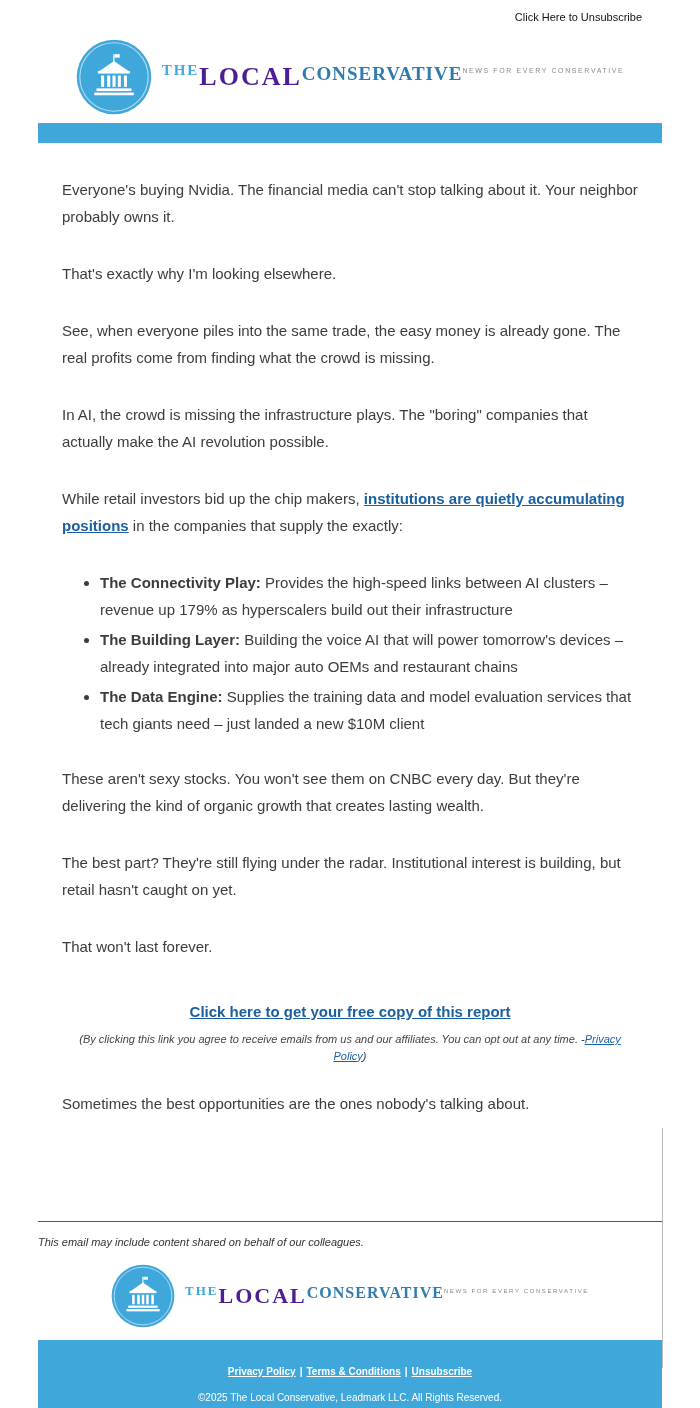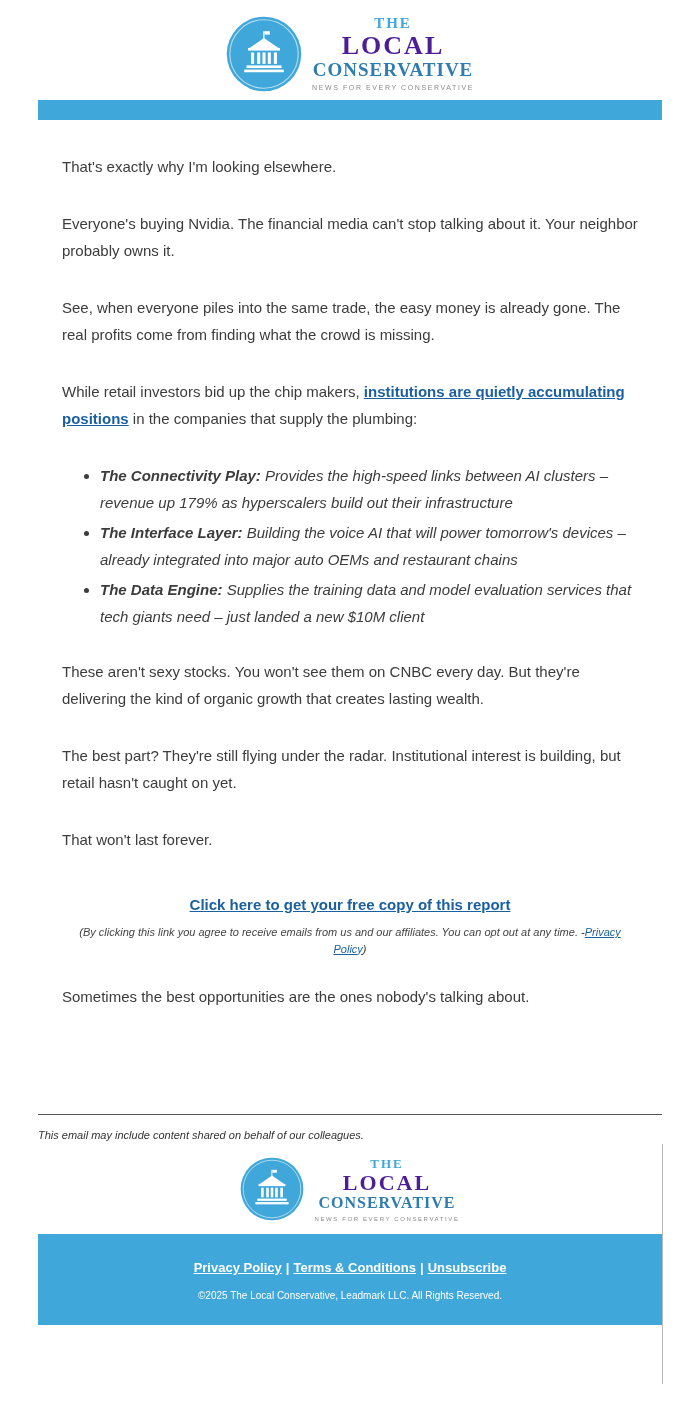--- a/index.html
+++ b/index.html
@@ -11,63 +11,66 @@
   .top-unsub { text-align:right; padding:11px 58px 0 0; font-size:11px; color:#111; }
   .top-unsub a { color:#111; text-decoration:none; cursor:pointer; }
 
   
   .email { width:624px; margin:0 auto; position:relative; }
 
   
   .logo { display:flex; align-items:center; justify-content:center; gap:10px; margin:16px auto 0; }
   .logo-circle { display:block; width:76px; height:76px; flex:0 0 auto; }
   .logo-circle svg { width:100%; height:100%; display:block; }
-  .logo-text { display:flex; flex-direction:column; line-height:1.05; font-family:"Liberation Serif", serif;text-align:center; }
+  .logo-text { display:flex; flex-direction:row; line-height:1.05; font-family:"Liberation Serif", serif; }
   .l-the  { font-size:15px; letter-spacing:2px; color:#3fa7da; font-weight:bold; }
   .l-local{ font-size:26px; letter-spacing:2px; color:#4c1d95; font-weight:bold; }
   .l-cons { font-size:19px; letter-spacing:1px; color:#2e7cb0; font-weight:bold; margin-top:1px; }
   .l-tag  { font-size:7px; letter-spacing:1.6px; color:#8a8a8a; margin-top:4px; font-family:"Liberation Sans", sans-serif; }
   .logo-small .logo-circle { width:64px; height:64px; }
   .logo-small .l-the { font-size:13px; }
   .logo-small .l-local { font-size:22px; }
   .logo-small .l-cons { font-size:16px; }
   .logo-small .l-tag { font-size:6px; }
 
   .blue-bar { height:20px; background:#3fa7da; margin-top:8px; }
 
   
   .content { padding:33px 24px 30px 24px; color:#3c3c3c; font-size:15px; line-height:1.8; }
   .content p.para { margin-bottom:30px; }
   .inline-link { color:#1a5f9e; font-weight:bold; text-decoration:underline; cursor:pointer; }
-  ul.bullets { margin:0 0 28px 38px;font-style:italic; }
+  ul.bullets { margin:0 0 28px 38px; }
   ul.bullets li { margin-bottom:3px; }
   ul.bullets .b { font-weight:bold; }
 
   .cta-row { text-align:center; margin:38px 0 6px 0; }
   .cta-row a { color:#1a5f9e; font-weight:bold; font-size:15px; text-decoration:underline; cursor:pointer;margin-top:47px; }
   .disclaimer { text-align:center; font-style:italic; font-size:11px; color:#444; margin-bottom:26px; line-height:1.5; }
   .disclaimer a { color:#1a5f9e; text-decoration:underline; font-style:italic; cursor:pointer; }
 
   
   .divider { height:1px; background:#555; margin:44px 0 14px 0; }
   .shared-note { text-align:left; font-style:italic; font-size:11px; color:#333; margin-bottom:6px; }
 
   .footer-blue { background:#3fa7da; color:#ffffff; text-align:center; padding:26px 10px 22px 10px; margin-top:12px; }
-  .f-links { font-size:13px; font-weight:bold; margin-bottom:14px; }
+  .f-links { font-size:10px; font-weight:bold; margin-bottom:14px; }
   .f-links a { color:#ffffff; text-decoration:underline; cursor:pointer; }
   .f-links .sep { text-decoration:none; padding:0 4px; }
   .f-copy, .f-addr { font-size:10px; line-height:1.45; }
 
   .right-line { position:absolute; right:37px; top:1128px; width:1px; height:240px; background:#b9b9b9; }
 </style>
 </head>
 <body>
 
 <div class="page">
 
+  <div class="top-unsub">
+    <a>Click Here to Unsubscribe</a>
+  </div>
 
   <div class="email">
 
     <div class="logo">
       <span class="logo-circle">
         <svg viewBox="0 0 100 100" aria-hidden="true">
           <circle cx="50" cy="50" r="49" fill="#3fa7da"></circle>
           <circle cx="50" cy="50" r="45" fill="none" stroke="#ffffff" stroke-width="1.5" opacity="0.6"></circle>
           <g fill="#ffffff">
             <rect x="49" y="20" width="1.6" height="10"></rect>
@@ -88,28 +91,29 @@
         <span class="l-the">THE</span>
         <span class="l-local">LOCAL</span>
         <span class="l-cons">CONSERVATIVE</span>
         <span class="l-tag">NEWS FOR EVERY CONSERVATIVE</span>
       </span>
     </div>
 
     <div class="blue-bar"></div>
 
     <div class="content">
+      <p class="para">Everyone's buying Nvidia. The financial media can't stop talking about it. Your neighbor probably owns it.</p>
       <p class="para">That's exactly why I'm looking elsewhere.</p>
-      <p class="para">Everyone's buying Nvidia. The financial media can't stop talking about it. Your neighbor probably owns it.</p>
       <p class="para">See, when everyone piles into the same trade, the easy money is already gone. The real profits come from finding what the crowd is missing.</p>
-      <p class="para"><span>While retail investors bid up the chip makers, </span><a class="inline-link">institutions are quietly accumulating positions</a><span> in the companies that supply the plumbing:</span></p>
+      <p class="para">In AI, the crowd is missing the infrastructure plays. The "boring" companies that actually make the AI revolution possible.</p>
+      <p class="para"><span>While retail investors bid up the chip makers, </span><a class="inline-link">institutions are quietly accumulating positions</a><span> in the companies that supply the exactly:</span></p>
 
       <ul class="bullets">
         <li><span class="b">The Connectivity Play:</span><span> Provides the high-speed links between AI clusters – revenue up 179% as hyperscalers build out their infrastructure</span></li>
-        <li><span class="b">The Interface Layer:</span><span> Building the voice AI that will power tomorrow's devices – already integrated into major auto OEMs and restaurant chains</span></li>
+        <li><span class="b">The Building Layer:</span><span> Building the voice AI that will power tomorrow's devices – already integrated into major auto OEMs and restaurant chains</span></li>
         <li><span class="b">The Data Engine:</span><span> Supplies the training data and model evaluation services that tech giants need – just landed a new $10M client</span></li>
       </ul>
 
       <p class="para">These aren't sexy stocks. You won't see them on CNBC every day. But they're delivering the kind of organic growth that creates lasting wealth.</p>
       <p class="para">The best part? They're still flying under the radar. Institutional interest is building, but retail hasn't caught on yet.</p>
       <p class="para">That won't last forever.</p>
 
       <p class="cta-row"><a>Click here to get your free copy of this report</a></p>
       <p class="disclaimer"><span>(By clicking this link you agree to receive emails from us and our affiliates. You can opt out at any time. -</span><a>Privacy Policy</a><span>)</span></p>
 

